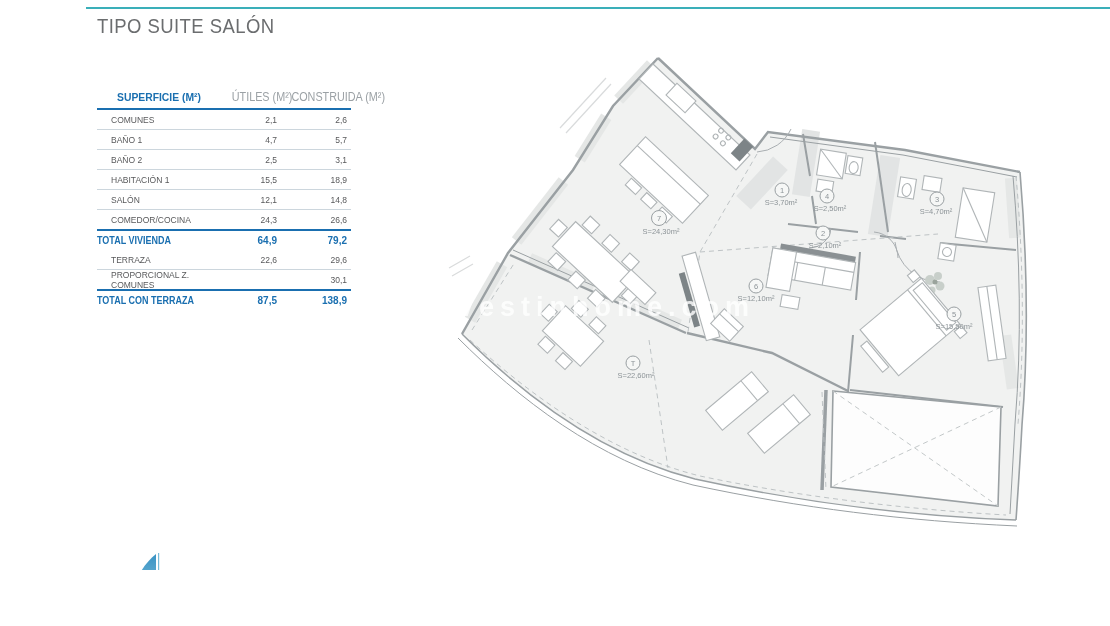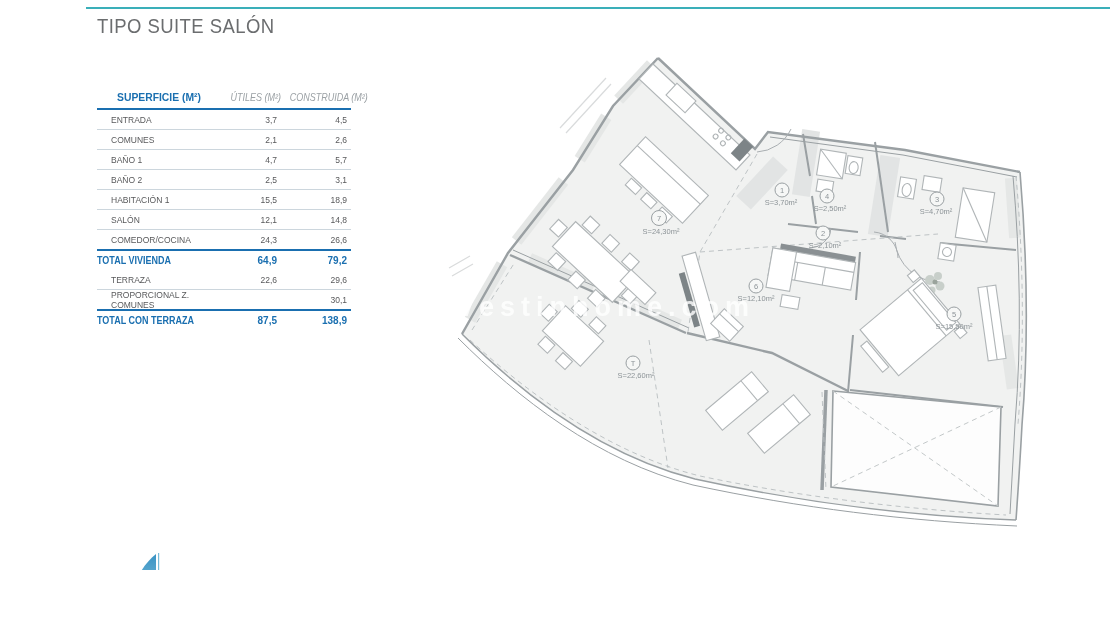--- a/index.html
+++ b/index.html
@@ -7,21 +7,21 @@
         font-family:"Liberation Sans",sans-serif;}
   .top-rule{position:absolute;left:86px;top:7px;width:1024px;height:2px;}
   .page-title{position:absolute;left:97px;top:14px;font-size:21px;font-weight:400;
         color:#6b6d6f;letter-spacing:.5px;transform:scaleX(.88);transform-origin:left;white-space:nowrap;}
   
   .spec-table{position:absolute;left:97px;top:86px;width:254px;font-size:8.5px;color:#58595b;}
   .trow{display:grid;grid-template-columns:1fr 56px 70px;align-items:center;height:19px;}
   .trow .c2,.trow .c3{text-align:right;padding-right:4px;}
   .thead{height:22px;border-bottom:2px solid var(--blue);}
   .thead .c1{font-weight:bold;color:var(--blue);font-size:11.5px;margin-left:20px;}
-  .thead .c2,.thead .c3{color:#9ba1a5;font-size:10px;font-style:italic;}
+  .thead .c2,.thead .c3{color:#9ba1a5;font-size:12px;}
   .item{border-bottom:1px solid #ccd6dd;}
   .item .c1{padding-left:14px;}
   .total{border-top:2px solid var(--blue);border-bottom:0;margin-top:-1px;}
   .total .c1,.total .c2,.total .c3{color:var(--blue);font-weight:bold;font-size:10px;}
   .cond{display:inline-block;transform:scaleX(.9);transform-origin:left;white-space:nowrap;}
   .condR{display:inline-block;transform:scaleX(.9);transform-origin:right;white-space:nowrap;}
   
   .plan{position:absolute;left:440px;top:40px;width:640px;height:500px;}
   .watermark{position:absolute;left:422px;top:292px;font-size:27px;font-weight:bold;
         letter-spacing:6px;color:rgba(255,255,255,.8);pointer-events:none;white-space:nowrap;}
@@ -33,25 +33,20 @@
 <div class="page" style="--blue:#1a6fb0">
 
   <div class="top-rule" style="background:#3aafb9"></div>
   <div class="page-title">TIPO SUITE SALÓN</div>
 
   <div class="spec-table">
     <div class="trow thead">
       <span class="c1"><span class="cond">SUPERFICIE (M²)</span></span>
       <span class="c2"><span class="condR">ÚTILES (M²)</span></span>
       <span class="c3"><span class="condR">CONSTRUIDA (M²)</span></span>
-    </div>
-    <div class="trow item">
-      <span class="c1">ENTRADA</span>
-      <span class="c2">3,7</span>
-      <span class="c3">4,5</span>
     </div>
     <div class="trow item">
       <span class="c1">COMUNES</span>
       <span class="c2">2,1</span>
       <span class="c3">2,6</span>
     </div>
     <div class="trow item">
       <span class="c1">BAÑO 1</span>
       <span class="c2">4,7</span>
       <span class="c3">5,7</span>

